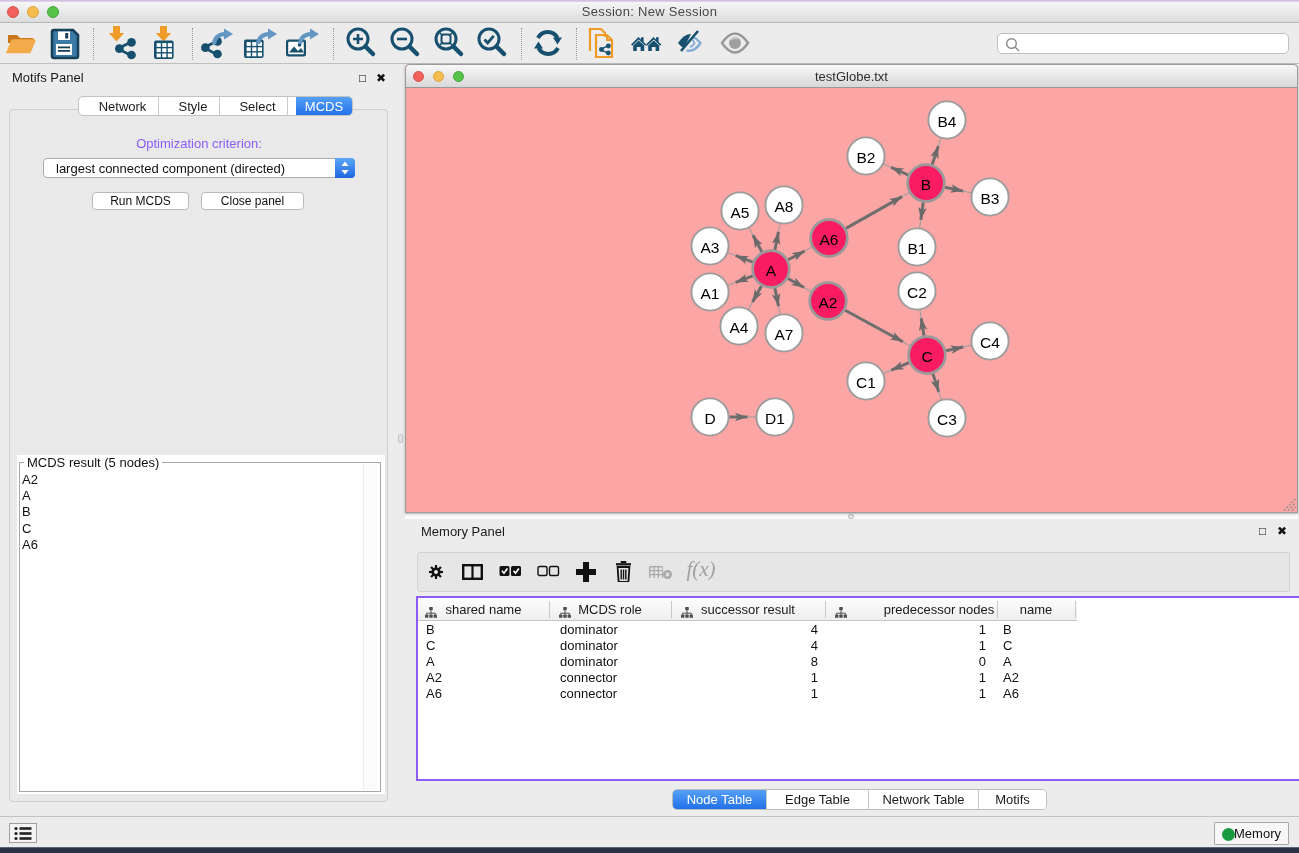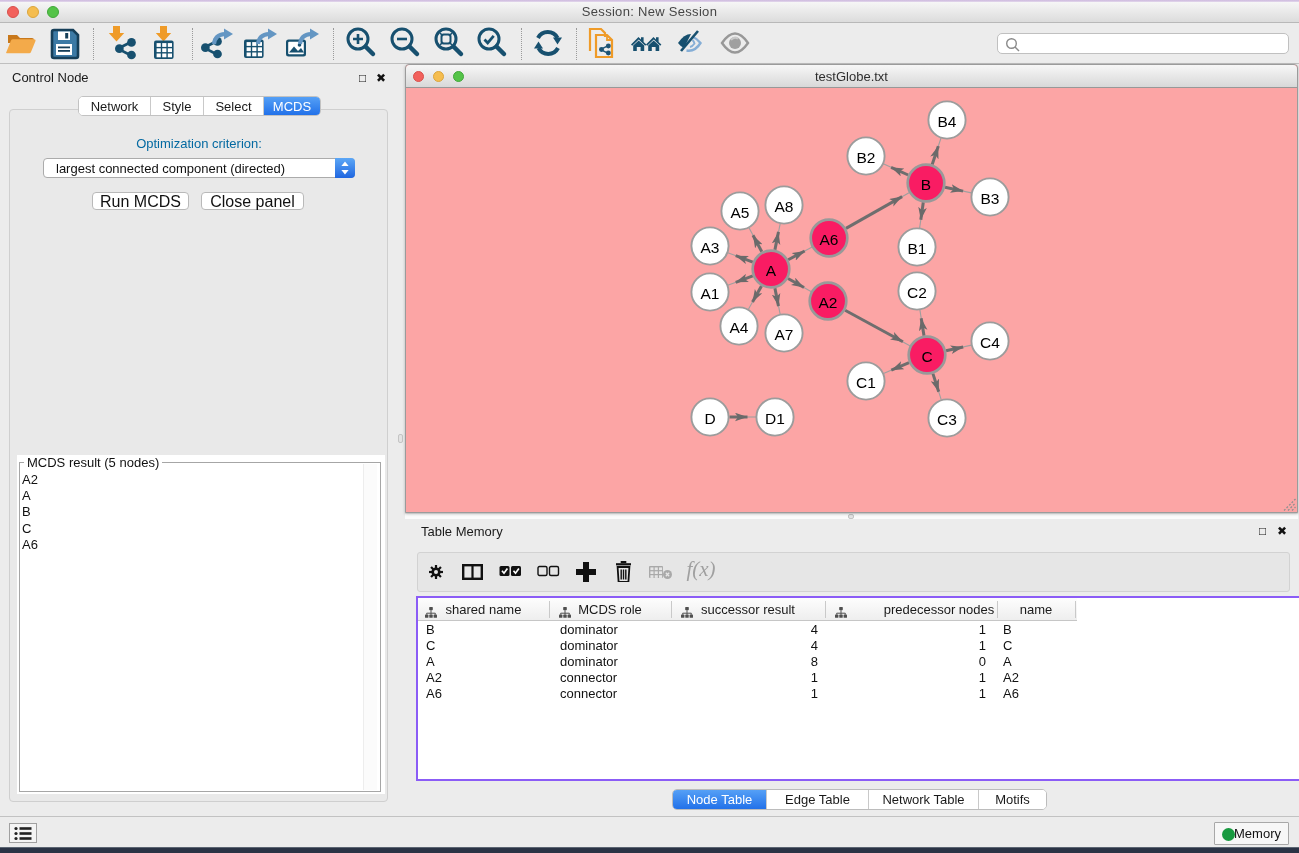--- a/index.html
+++ b/index.html
@@ -21,29 +21,29 @@
 #toolbar { left:0; top:24px; width:1299px; height:40px; background:#ececec; border-bottom:1px solid #bfbfbf; }
 .sep { top:4px; height:32px; width:0; border-left:1px dotted #9a9a9a; position:absolute; }
 .ticon { position:absolute; top:2px; }
 #search { left:997px; top:9px; width:292px; height:21px; background:#fff; border:1px solid #c0c0c0; border-radius:5px; }
 
 
 #cp-title { left:12px; top:70px; font-size:13px; color:#1a1a1a; }
 .winbtns { top:71px; font-size:12px; color:#111; }
 #cp-panel { left:9px; top:109px; width:379px; height:693px; background:#e9e9e9; border:1px solid #cfcfcf; border-radius:4px; }
 #cp-tabs { left:78px; top:96px; height:20px; display:flex; border:1px solid #c2c2c2; border-radius:5px; background:#fff; overflow:hidden; }
-#cp-tabs .tab { font-size:13px; color:#1a1a1a; line-height:19px; text-align:center; border-right:1px solid #c9c9c9; background:#fff; }
+#cp-tabs .tab { font-size:13px; color:#1a1a1a; line-height:19px; text-align:center; border-right:1px solid #c9c9c9; background:#fff;margin-left:8px; }
 #cp-tabs .tab:last-child { border-right:none; }
 .tabsel { background:linear-gradient(#55a0f6,#2271e9) !important; color:#fff !important; }
-#opt-label { left:10px; top:136px; width:378px; text-align:center; font-size:13px; color:#0369a1; }
+#opt-label { left:10px; top:136px; width:378px; text-align:center; font-size:13px; color:#8b5cf6; }
 #dropdown { left:43px; top:158px; width:312px; height:20px; background:#fff; border:1px solid #ababab; border-radius:4px; }
 #dropdown .dtext { position:absolute; left:12px; top:0; font-size:13px; color:#111; line-height:19px; }
 #dropdown .stepper { position:absolute; right:-1px; top:-1px; width:20px; height:20px; border-radius:0 4px 4px 0;
   background:linear-gradient(#5ca7f6,#1f66e0); }
-.btn { background:#fff; border:1px solid #b9b9b9; border-radius:4px; font-size:16px; color:#111; text-align:center; }
+.btn { background:#fff; border:1px solid #b9b9b9; border-radius:4px; font-size:12px; color:#111; text-align:center; }
 #btn-run { left:92px; top:192px; width:97px; height:18px; line-height:17px; }
 #btn-close { left:201px; top:192px; width:103px; height:18px; line-height:17px; }
 #mcds-box { left:17px; top:455px; width:368px; height:339px; background:#fff; }
 #mcds-border { left:2px; top:7px; width:362px; height:330px; border:1px solid #a6a6a6; }
 #mcds-legend { left:7px; top:0px; background:#fff; padding:0 3px; font-size:13px; color:#111; }
 #mcds-list { left:5px; top:17px; font-size:13px; color:#111; line-height:16.2px; }
 #mcds-scroll { right:8px; top:9px; width:14px; height:326px; background:#fbfbfb; border-left:1px solid #ededed; }
 .splith { background:#e3e3e3; border:1px solid #c4c4c4; }
 
 
@@ -242,21 +242,21 @@
       </g>
     </svg>
   <div id="search" class="abs">
       <svg width="18" height="18" style="position:absolute;left:6px;top:2px" viewBox="0 0 18 18">
         <circle cx="7.5" cy="7.5" r="4.8" fill="none" stroke="#8a8a8a" stroke-width="1.4"></circle>
         <line x1="11" y1="11" x2="15" y2="15" stroke="#8a8a8a" stroke-width="1.4"></line>
       </svg>
     </div>
 </div>
 
-<div id="cp-title" class="abs">Control Node</div>
+<div id="cp-title" class="abs">Motifs Panel</div>
 <div class="winbtns abs" style="left:359px;">□</div>
 <div class="winbtns abs" style="left:376px;">✖</div>
 <div id="cp-panel" class="abs"></div>
 <div id="cp-tabs" class="abs">
   <div class="tab" style="width:72px;">Network</div>
   <div class="tab" style="width:53px;">Style</div>
   <div class="tab" style="width:60px;">Select</div>
   <div class="tab tabsel" style="width:56px;">MCDS</div>
 </div>
 <div id="opt-label" class="abs">Optimization criterion:</div>
@@ -381,21 +381,21 @@
 </svg>
 <svg style="position:absolute;right:1px;bottom:1px;" width="13" height="13" viewBox="0 0 13 13">
       <g stroke="#8f8f8f" stroke-width="1.3" stroke-dasharray="2,1.6">
         <line x1="1" y1="12.5" x2="12.5" y2="1"></line>
         <line x1="5" y1="12.5" x2="12.5" y2="5"></line>
         <line x1="9" y1="12.5" x2="12.5" y2="9"></line>
       </g>
     </svg>
   </div>
 
-<div id="tp-title" class="abs">Table Memory</div>
+<div id="tp-title" class="abs">Memory Panel</div>
 <div class="winbtns abs" style="left:1259px; top:524px;">□</div>
 <div class="winbtns abs" style="left:1277px; top:524px;">✖</div>
 <div id="tp-toolbar" class="abs">
     <svg style="position:absolute;left:11.0px;top:12.0px" width="14" height="14" viewBox="0 0 14 14">
       <rect x="5.9" y="0" width="2.2" height="14" transform="rotate(0 7 7)" fill="#111"></rect>
       <rect x="5.9" y="0" width="2.2" height="14" transform="rotate(45 7 7)" fill="#111"></rect>
       <rect x="5.9" y="0" width="2.2" height="14" transform="rotate(90 7 7)" fill="#111"></rect>
       <rect x="5.9" y="0" width="2.2" height="14" transform="rotate(135 7 7)" fill="#111"></rect>
       <circle cx="7" cy="7" r="4.6" fill="#111"></circle>
       <circle cx="7" cy="7" r="2" fill="#e6e6e6"></circle>

